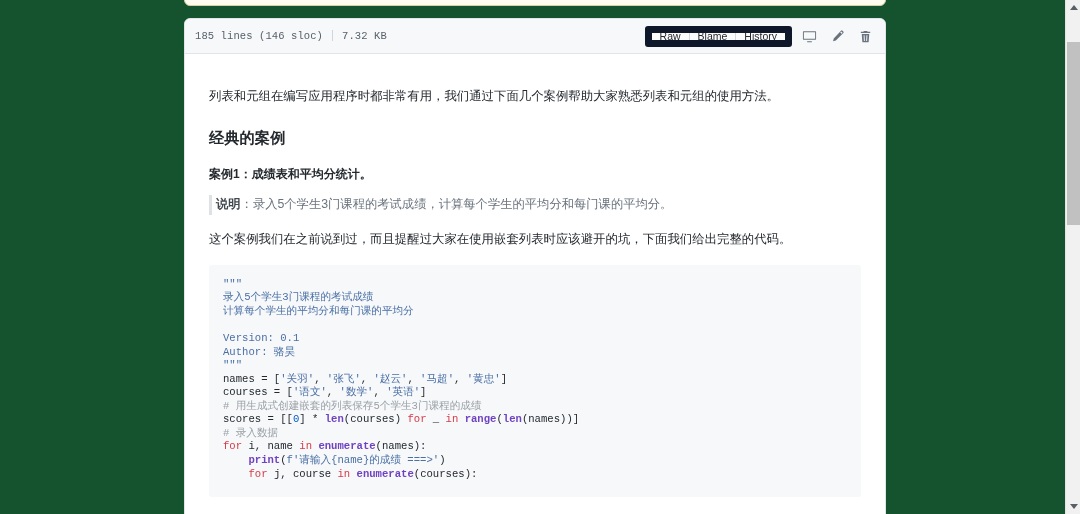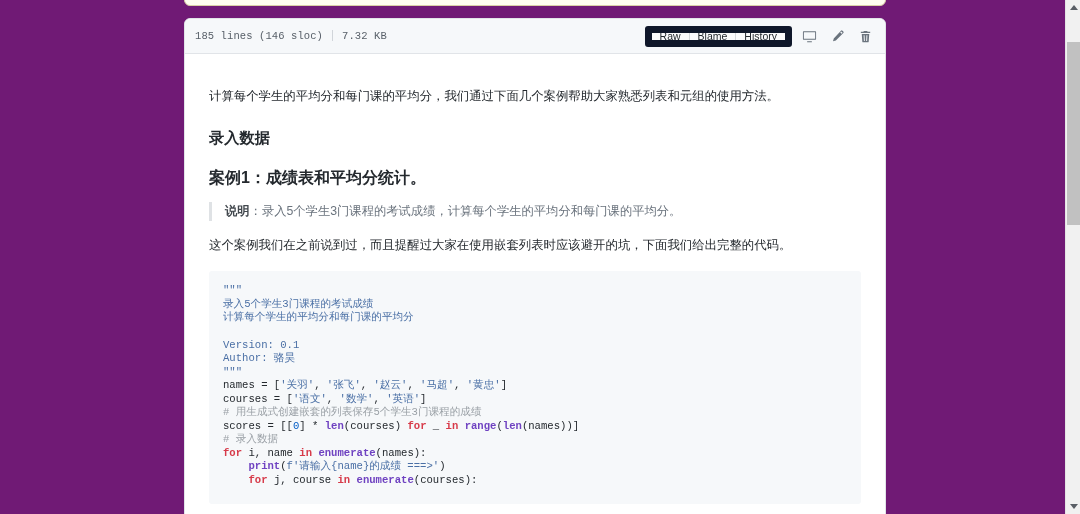--- a/index.html
+++ b/index.html
@@ -9,21 +9,21 @@
     overflow: hidden;
     background: #ffffff;
     font-family: "Liberation Sans", sans-serif;
     -webkit-font-smoothing: antialiased;
   }
 
   #page {
     position: relative;
     width: 1080px;
     height: 514px;
-    background: #701a75;
+    background: #14532d;
     overflow: hidden;
   }
 
   
   .notice-box {
     position: absolute;
     left: 184px;
     top: -14px;
     width: 702px;
     height: 20px;
@@ -135,28 +135,28 @@
   .md-h2 {
     font-size: 15.2px;
     font-weight: bold;
     color: #24292e;
     margin: 19px 0 0 0;
     letter-spacing: 0.1px;
   }
 
   .md-strong-line {
     margin: 14px 0 0 0;
-    font-size: 16px;
+    font-size: 12px;
     font-weight: bold;
     color: #24292e;
   }
 
   .md-quote {
     margin: 11px 0 0 0;
-    padding: 0 0 0 13px;
+    padding: 0 0 0 4px;
     border-left: 3px solid #dfe2e5;
     color: #6a737d;
     font-size: 12.3px;
     line-height: 1.6;
   }
   .md-quote b { color: #42484e; font-weight: bold; }
 
   .code-block {
     margin: 15px 0 0 0;
     background: #f6f8fa;
@@ -168,21 +168,21 @@
     color: #24292e;
     white-space: pre;
     overflow: hidden;
   }
   .code-block .ln { display: block; min-height: 13.5px; }
 
   
   .tok-str  { color: #4a6fa5; }
   .tok-doc  { color: #4a6fa5; }
   .tok-com  { color: #9aa0a6; }
-  .tok-kw   { color: #d73a49; font-weight: bold; }
+  .tok-kw   { color: #d73a49; }
   .tok-fn   { color: #6f42c1; font-weight: bold; }
   .tok-num  { color: #005cc5; }
   .tok-pln  { color: #24292e; }
 
   
   .scrollbar {
     position: absolute;
     right: 0; top: 0;
     width: 15px;
     height: 514px;
@@ -253,23 +253,23 @@
       <div class="icon-btn">
         <svg width="15" height="15" viewBox="0 0 16 16" fill="currentColor" aria-hidden="true">
           <path d="M6 2h4v1h3v1.2H3V3h3V2zm-2 3.4h8l-.6 8.1a.8.8 0 0 1-.8.7H5.4a.8.8 0 0 1-.8-.7L4 5.4zm2 1.2.3 6.2h1L7 6.6H6zm3 0-.3 6.2h1L10 6.6H9z"></path>
         </svg>
       </div>
     </div>
 
     <div class="md-body">
 
 
-      <p class="md-p">计算每个学生的平均分和每门课的平均分，我们通过下面几个案例帮助大家熟悉列表和元组的使用方法。</p>
-
-      <div class="md-h2">录入数据</div>
+      <p class="md-p">列表和元组在编写应用程序时都非常有用，我们通过下面几个案例帮助大家熟悉列表和元组的使用方法。</p>
+
+      <div class="md-h2">经典的案例</div>
 
       <div class="md-strong-line">案例1：成绩表和平均分统计。</div>
 
       <div class="md-quote"><b>说明</b><span>：录入5个学生3门课程的考试成绩，计算每个学生的平均分和每门课的平均分。</span></div>
 
       <p class="md-p">这个案例我们在之前说到过，而且提醒过大家在使用嵌套列表时应该避开的坑，下面我们给出完整的代码。</p>
 
       <div class="code-block" id="code-block"><span class="ln"><span class="tok-doc">"""</span></span><span class="ln"><span class="tok-doc">录入5个学生3门课程的考试成绩</span></span><span class="ln"><span class="tok-doc">计算每个学生的平均分和每门课的平均分</span></span><span class="ln">&nbsp;</span><span class="ln"><span class="tok-doc">Version: 0.1</span></span><span class="ln"><span class="tok-doc">Author: 骆昊</span></span><span class="ln"><span class="tok-doc">"""</span></span><span class="ln"><span class="tok-pln">names</span> = [<span class="tok-str">'关羽'</span>, <span class="tok-str">'张飞'</span>, <span class="tok-str">'赵云'</span>, <span class="tok-str">'马超'</span>, <span class="tok-str">'黄忠'</span>]</span><span class="ln"><span class="tok-pln">courses</span> = [<span class="tok-str">'语文'</span>, <span class="tok-str">'数学'</span>, <span class="tok-str">'英语'</span>]</span><span class="ln"><span class="tok-com"># 用生成式创建嵌套的列表保存5个学生3门课程的成绩</span></span><span class="ln"><span class="tok-pln">scores</span> = [[<span class="tok-num">0</span>] * <span class="tok-fn">len</span>(<span class="tok-pln">courses</span>) <span class="tok-kw">for</span> <span class="tok-pln">_</span> <span class="tok-kw">in</span> <span class="tok-fn">range</span>(<span class="tok-fn">len</span>(<span class="tok-pln">names</span>))]</span><span class="ln"><span class="tok-com"># 录入数据</span></span><span class="ln"><span class="tok-kw">for</span> <span class="tok-pln">i</span>, <span class="tok-pln">name</span> <span class="tok-kw">in</span> <span class="tok-fn">enumerate</span>(<span class="tok-pln">names</span>):</span><span class="ln">    <span class="tok-fn">print</span>(<span class="tok-str">f</span><span class="tok-str">'请输入{name}的成绩 ===&gt;'</span>)</span><span class="ln">    <span class="tok-kw">for</span> <span class="tok-pln">j</span>, <span class="tok-pln">course</span> <span class="tok-kw">in</span> <span class="tok-fn">enumerate</span>(<span class="tok-pln">courses</span>):</span></div>
 
     </div>

